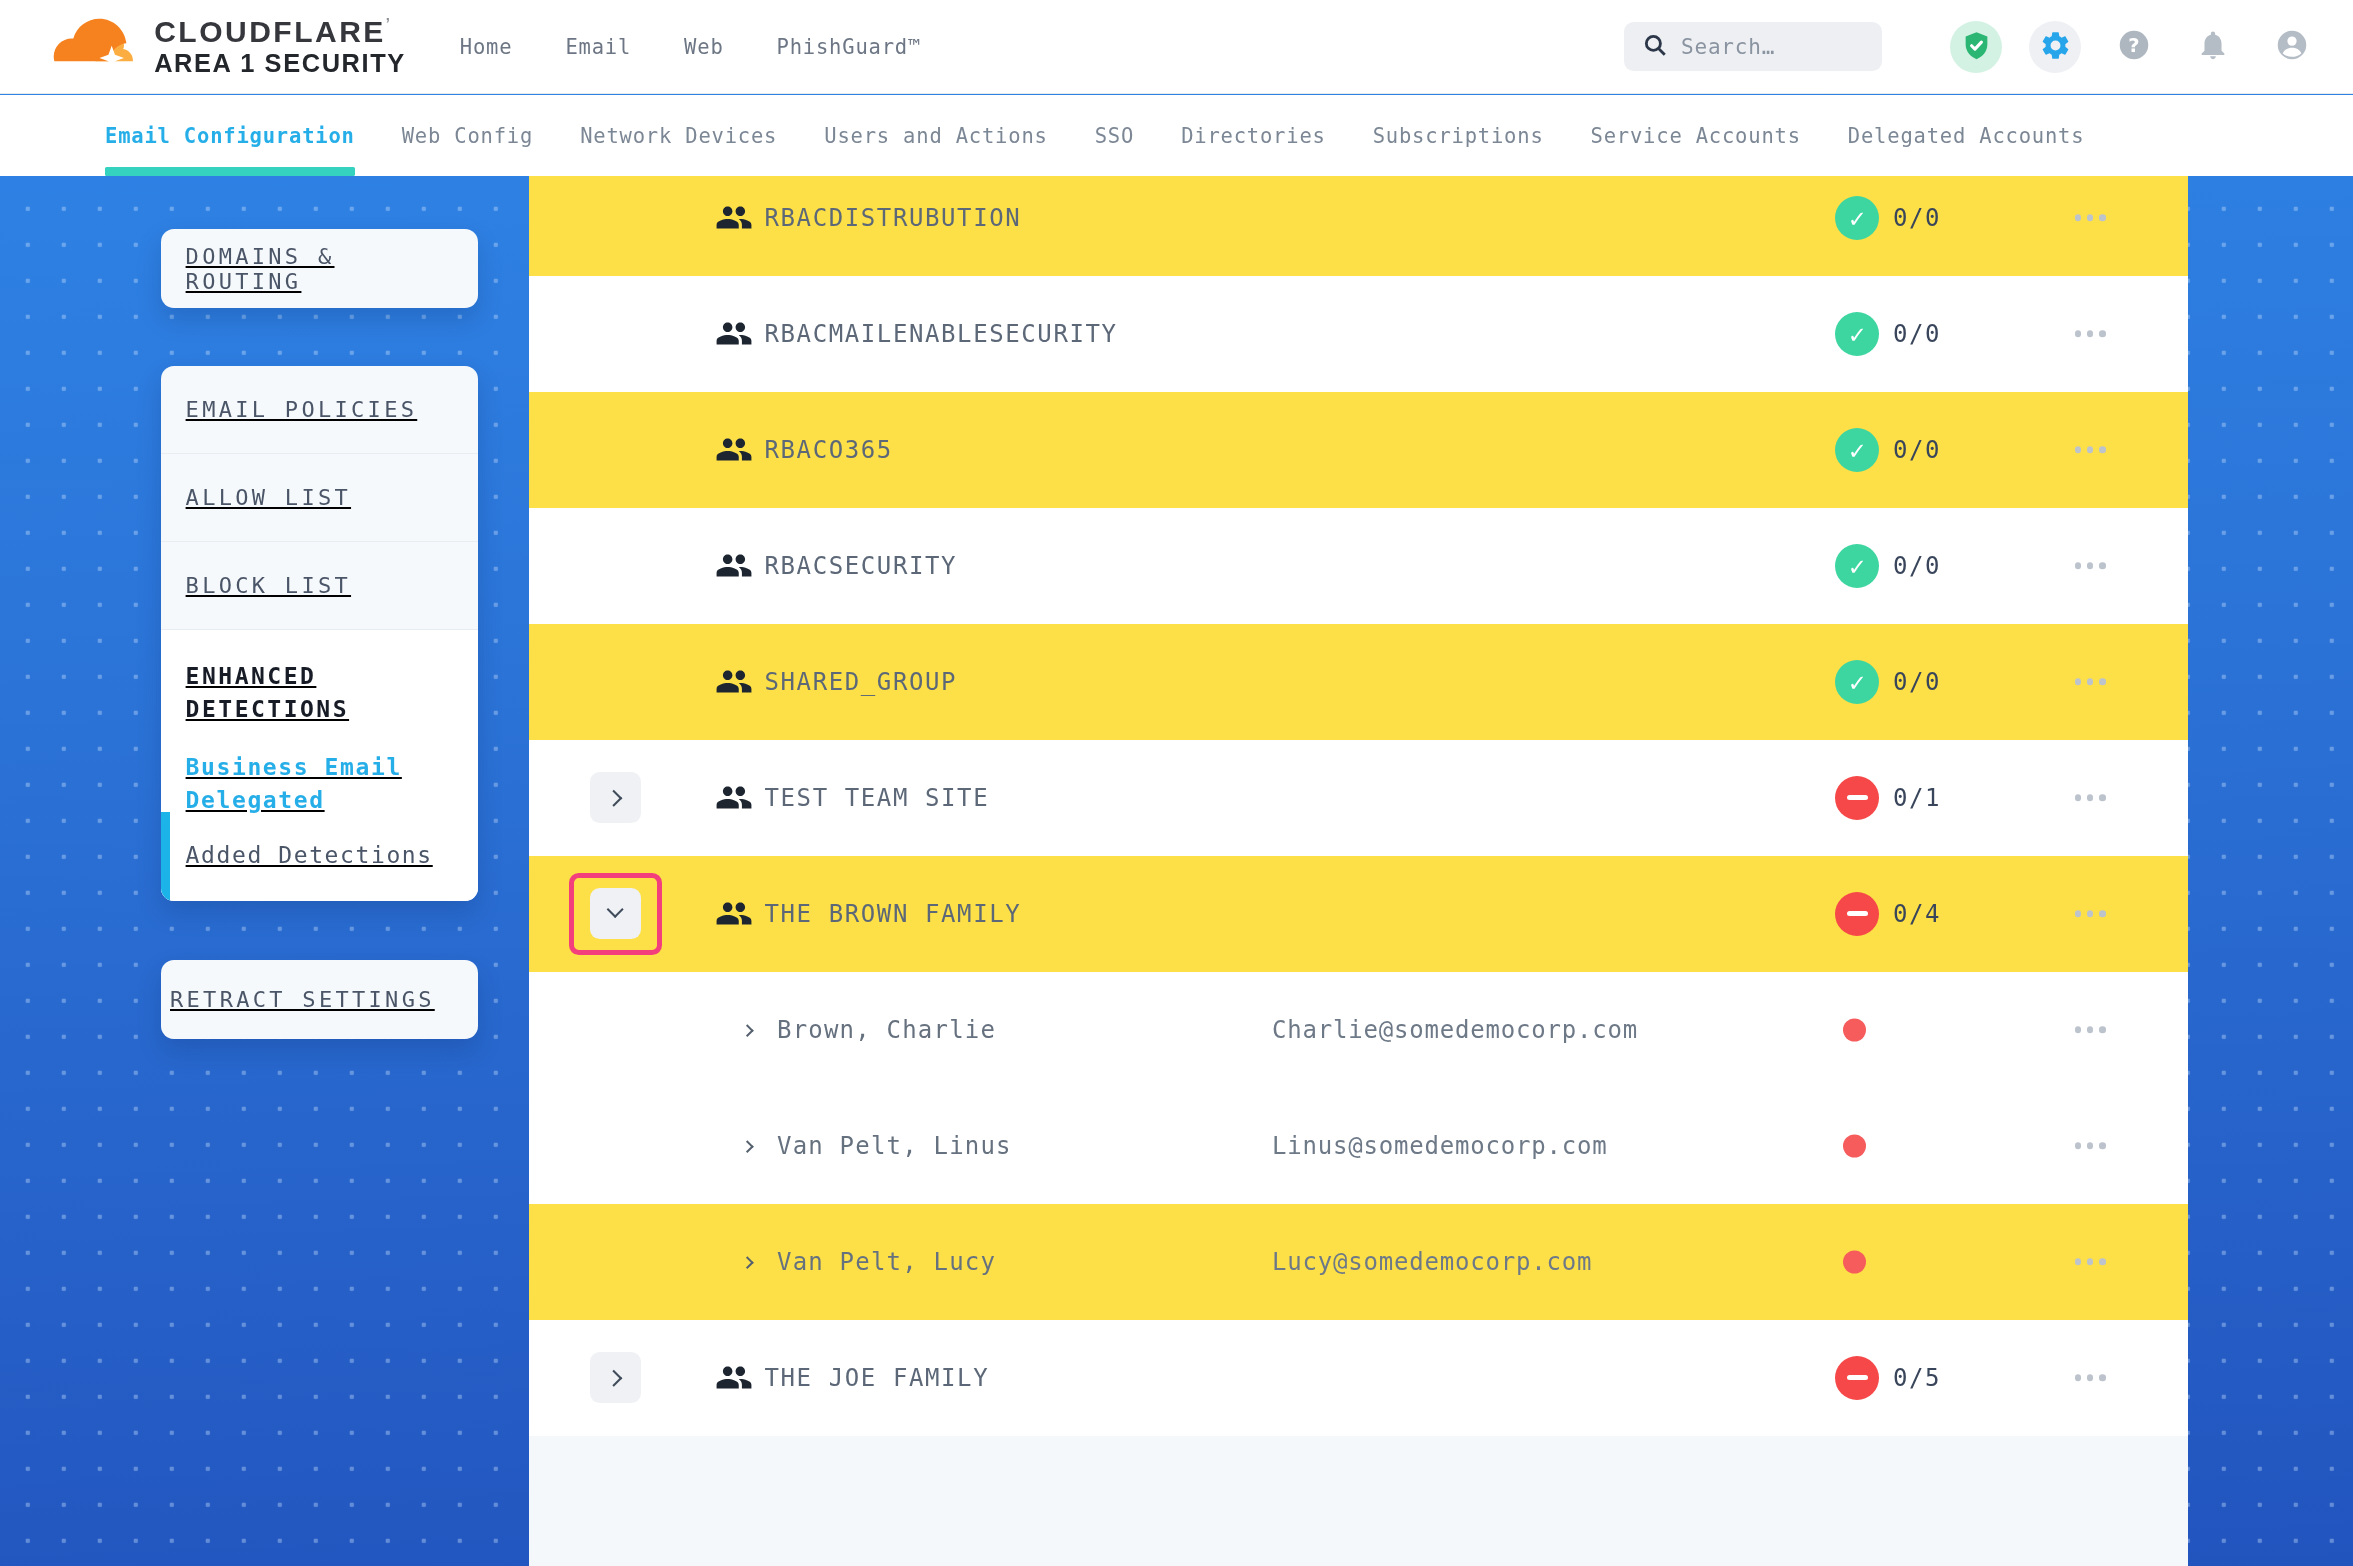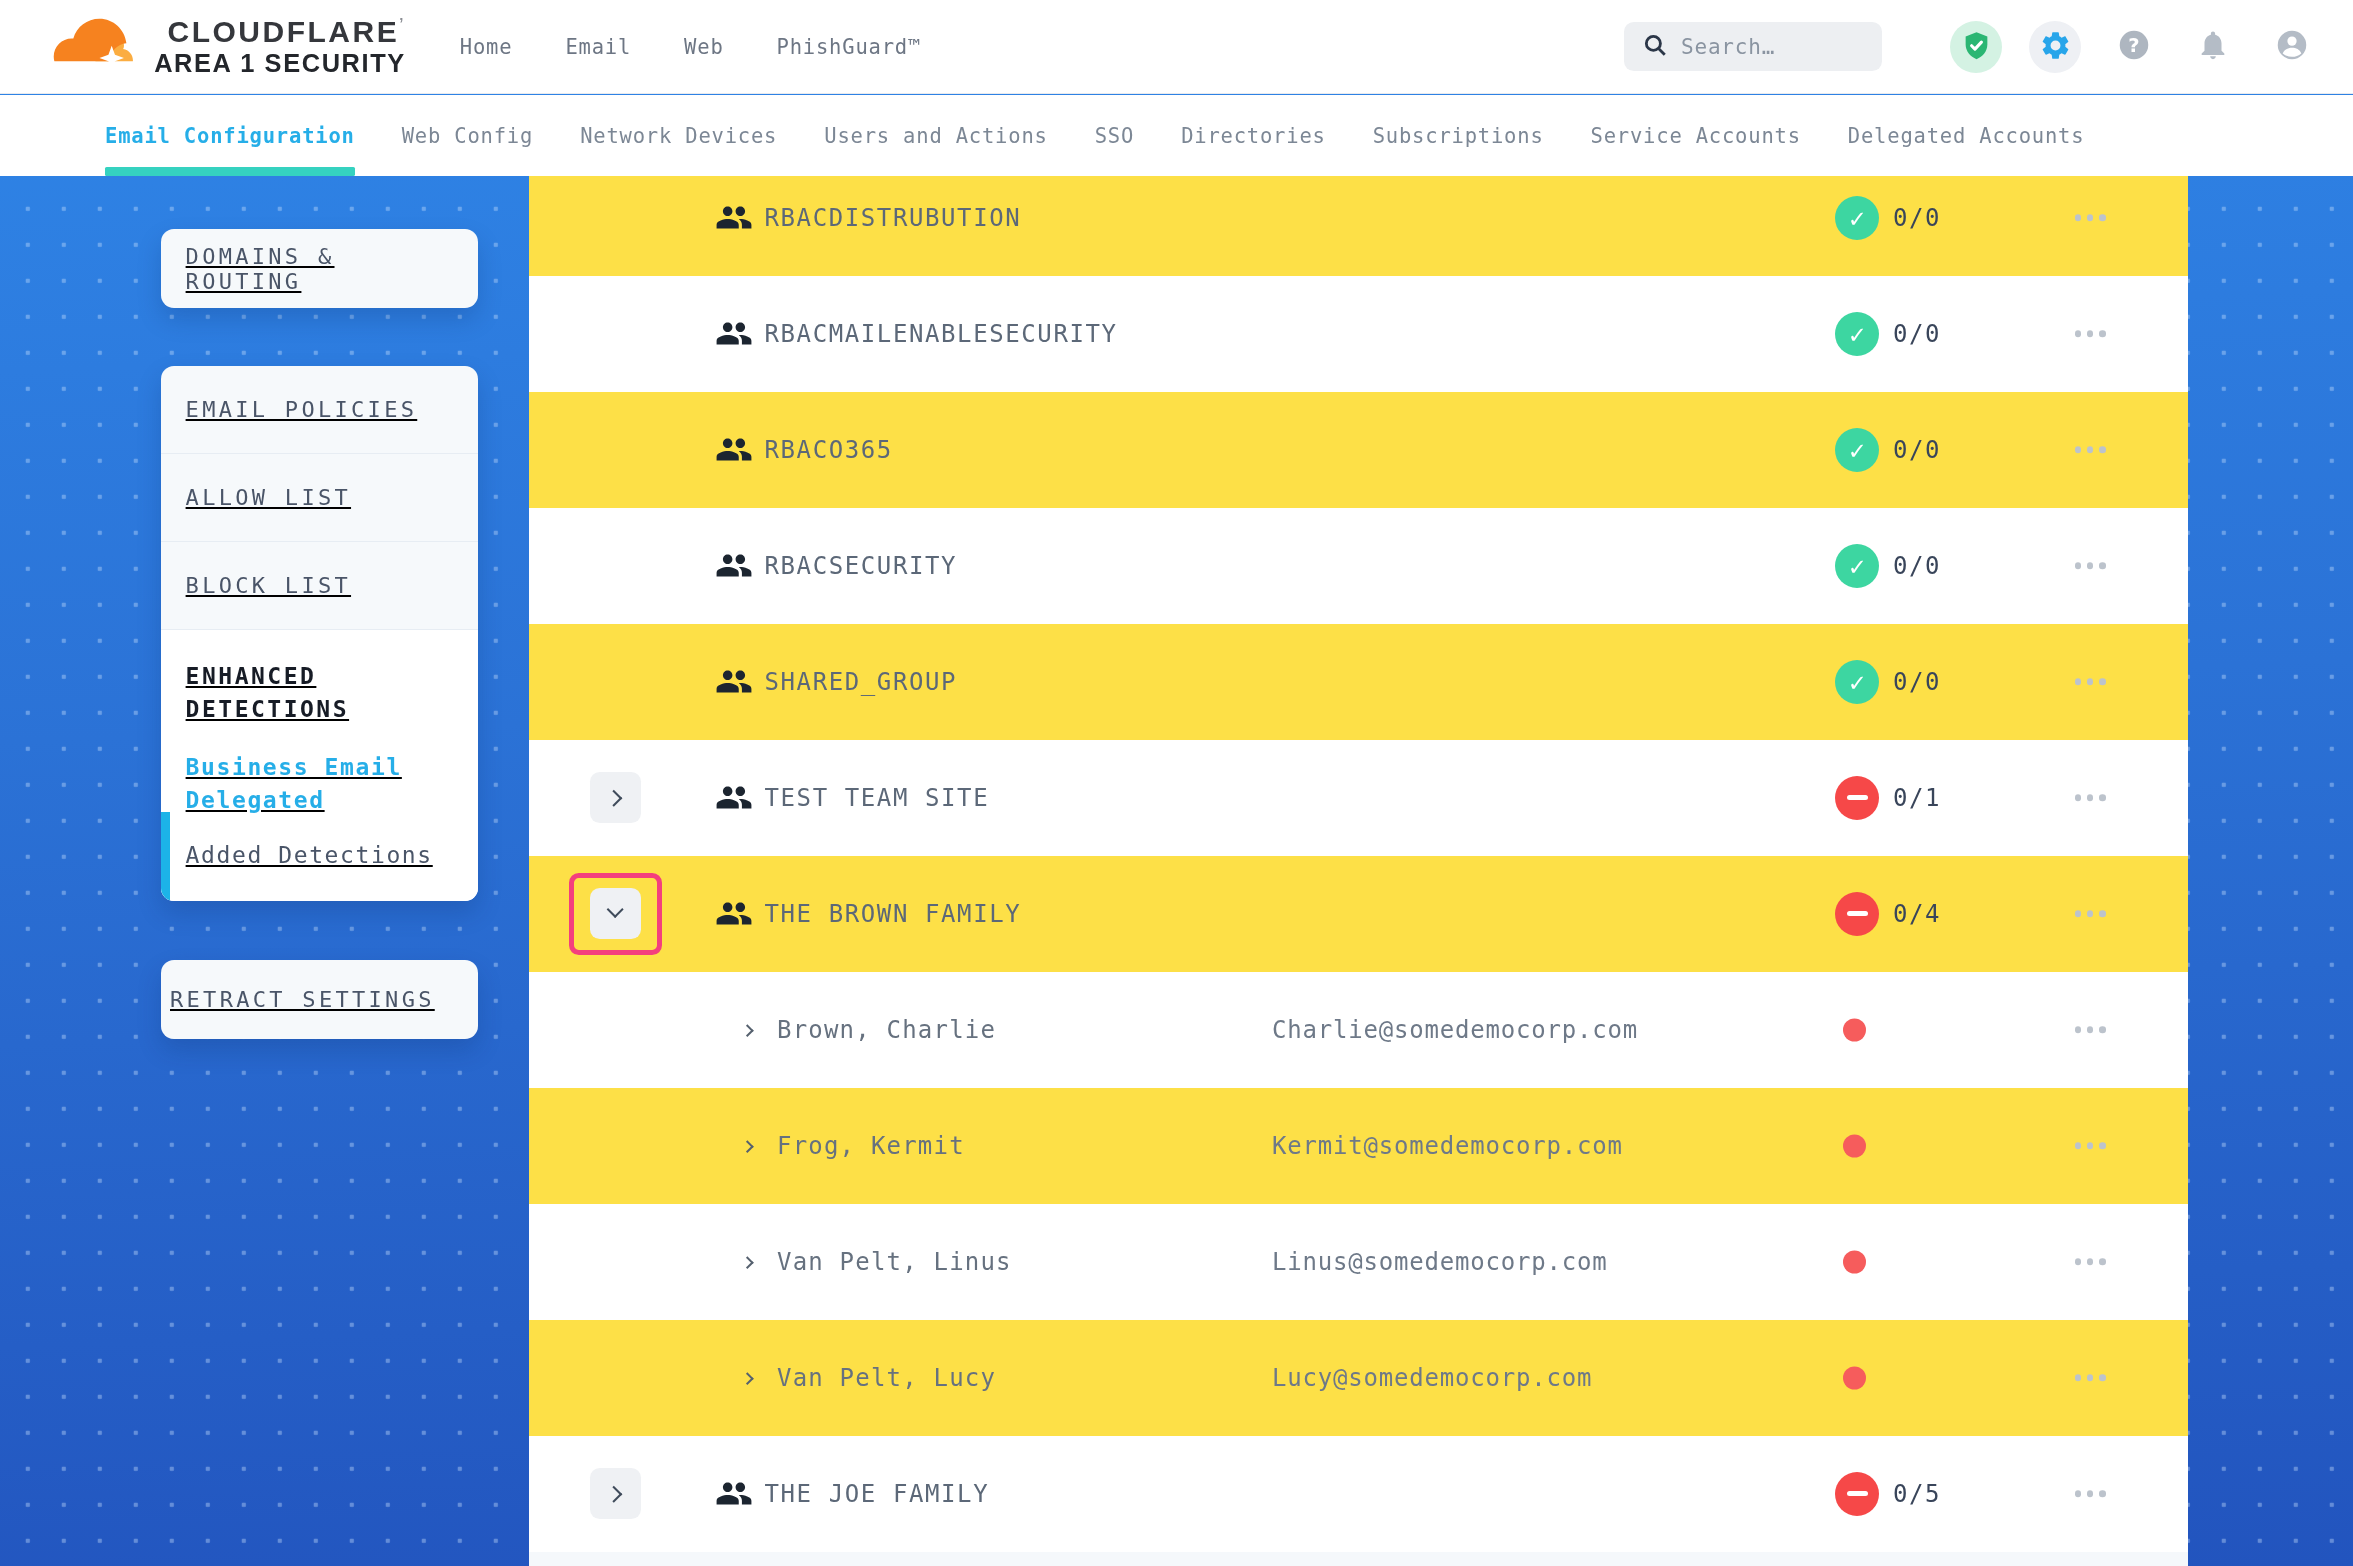--- a/index.html
+++ b/index.html
@@ -8,21 +8,21 @@
     position:relative; width:2354px; height:1567px; overflow:hidden;
     font-family:"DejaVu Sans Mono","Liberation Mono",monospace;
     background:linear-gradient(178deg,#2F86E8 0%,#2B72D6 45%,#2254BE 100%);
   }
   
   .topbar {
     position:absolute; top:0; left:0; right:0; height:94px; background:#ffffff;
     border-bottom:0.8px solid #e8eaee; display:flex; align-items:center; padding:0 36px 0 48px; z-index:5;
   }
   .logo { display:flex; align-items:center; gap:8.2px; cursor:pointer; }
-  .logo-text { display:flex; flex-direction:column; line-height:1.12; font-family:"Liberation Sans","DejaVu Sans",sans-serif;align-items:flex-end; }
+  .logo-text { display:flex; flex-direction:column; line-height:1.12; font-family:"Liberation Sans","DejaVu Sans",sans-serif; }
   .logo-line1 { font-weight:bold; font-size:30px; letter-spacing:2.5px; color:#35373c; }
   .logo-mark { font-size:14.8px; vertical-align:top; color:#8b8e94; }
   .logo-line2 { font-weight:bold; font-size:25.4px; letter-spacing:1.6px; color:#23262b; }
   .main-nav { display:flex; gap:53px; margin-left:54px; }
   .main-nav .nav-item { font-size:20.5px; color:#6d7684; cursor:pointer; letter-spacing:0.8px; }
   .topbar-right { margin-left:auto; display:flex; align-items:center; gap:27px; }
   .searchbox {
     width:258px; height:49px; background:#edeff2; border-radius:9.8px;
     display:flex; align-items:center; gap:13px; padding:0 18px; margin-right:41px;
   }
@@ -377,33 +377,20 @@
           <span class="member-name">Brown, Charlie</span>
           <span class="email">Charlie@somedemocorp.com</span>
           <span class="dot"></span>
           <span class="menu-dots">
               <i></i>
               <i></i>
               <i></i>
             </span>
         </div>
 
-        <div class="row light">
-          <span class="member-chev">
-              <span class="chev right"></span>
-            </span>
-          <span class="member-name">Frog, Kermit</span>
-          <span class="email">Kermit@somedemocorp.com</span>
-          <span class="dot"></span>
-          <span class="menu-dots">
-              <i></i>
-              <i></i>
-              <i></i>
-            </span>
-        </div>
 
         <div class="row white">
           <span class="member-chev">
               <span class="chev right"></span>
             </span>
           <span class="member-name">Van Pelt, Linus</span>
           <span class="email">Linus@somedemocorp.com</span>
           <span class="dot"></span>
           <span class="menu-dots">
               <i></i>

